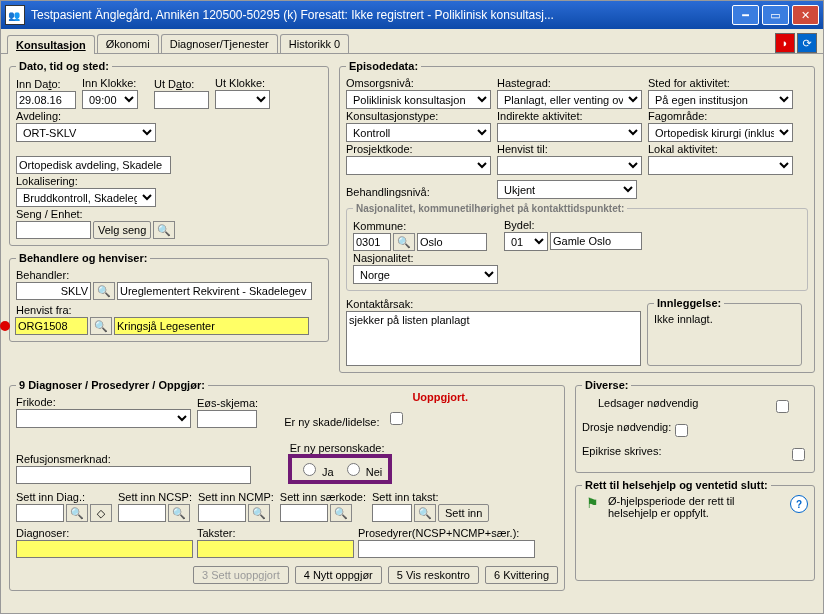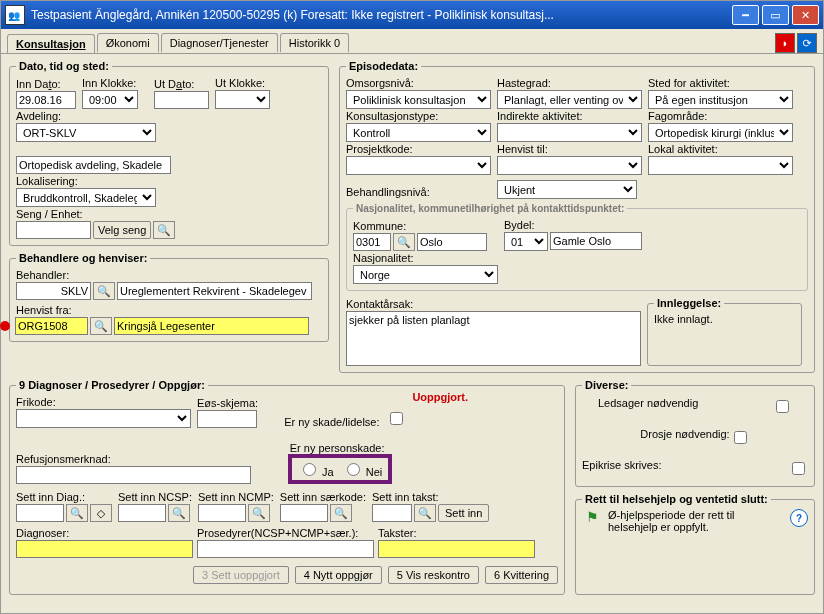--- a/index.html
+++ b/index.html
@@ -3,21 +3,21 @@
 <meta charset="utf-8">
 <style>
 html,body{margin:0;padding:0;font-family:Tahoma,Arial,sans-serif;font-size:11px;background:#ece9d8;color:#000}
 .window{width:824px;height:614px;background:#ece9d8;border:1px solid #999;position:relative;box-sizing:border-box}
 .titlebar{height:28px;background:linear-gradient(#2a6bd4,#0d4aaa);display:flex;align-items:center;color:#fff;font-size:12px;padding:0 4px}
 .titlebar .ticon{width:18px;height:18px;background:#fff;border:1px solid #333;margin-right:6px;display:flex;align-items:center;justify-content:center;font-size:10px;color:#a00}
 .titlebar .ttxt{flex:1;white-space:nowrap;overflow:hidden}
 .winbtns{display:flex;gap:3px}
 .winbtn{width:25px;height:18px;border:1px solid #fff;background:#3a7de0;display:flex;align-items:center;justify-content:center;color:#fff;font-size:11px;border-radius:2px}
 .winbtn.cl{background:#d04a3a}
-.tabbar{display:flex;border-bottom:1px solid #999;background:#ece9d8;padding:4px 6px 0 6px;align-items:flex-start}
+.tabbar{display:flex;border-bottom:1px solid #999;background:#ece9d8;padding:4px 6px 0 6px;align-items:center}
 .tab{padding:3px 8px;border:1px solid #999;border-bottom:none;background:#ece9d8;margin-right:2px;border-radius:3px 3px 0 0;cursor:pointer}
 .tab b{text-decoration:underline}
 .tab.active{background:#ece9d8;position:relative;top:1px}
 .tabright{margin-left:auto;display:flex;gap:2px}
 .ticonr{width:18px;height:18px;border:1px solid #666;display:flex;align-items:center;justify-content:center;font-size:11px}
 .content{padding:6px 8px}
 .row{display:flex;gap:10px}
 fieldset{border:1px solid #999;border-radius:3px;margin:0 0 6px 0;padding:4px 6px 6px 6px}
 legend{font-weight:bold;padding:0 3px}
 label.lbl{display:block;margin:1px 0 1px 0}
@@ -301,45 +301,45 @@
                 <button class="ibtn">🔍</button>
                 <button class="btn" style="padding:1px 6px">Sett inn</button>
               </div>
             </div>
         </div>
         <div class="hline" style="margin-top:4px">
           <div class="fld" style="width:175px">
               <label class="lbl">Diagnoser:</label>
               <div class="bigbox yel" style="width:175px"></div>
             </div>
+          <div class="fld" style="width:155px">
+              <label class="lbl">Takster:</label>
+              <div class="bigbox yel" style="width:155px"></div>
+            </div>
           <div class="fld" style="width:175px">
               <label class="lbl">Prosedyrer(NCSP+NCMP+sær.):</label>
               <div class="bigbox" style="width:175px"></div>
-            </div>
-          <div class="fld" style="width:155px">
-              <label class="lbl">Takster:</label>
-              <div class="bigbox yel" style="width:155px"></div>
             </div>
         </div>
         <div style="display:flex;gap:6px;justify-content:flex-end;margin-top:8px">
           <button class="btn disabled" disabled=""><span class="u">3 Sett uoppgjort</span></button>
           <button class="btn"><span class="u">4 Nytt oppgjør</span></button>
           <button class="btn"><span class="u">5 Vis reskontro</span></button>
           <button class="btn"><span class="u">6 Kvittering</span></button>
         </div>
       </fieldset>
 
       <div style="width:240px">
         <fieldset>
           <legend>Diverse:</legend>
           <div style="display:flex;justify-content:space-between;margin:2px 16px">
               <span>Ledsager nødvendig</span>
               <input type="checkbox" class="chk" style="">
             </div>
-          <div style="display:flex;justify-content:center;margin:12px 0">
+          <div style="display:flex;justify-content:flex-start;margin:5px 0">
               <span>Drosje nødvendig:</span>
               <input type="checkbox" class="chk" style="">
             </div>
           <div style="display:flex;justify-content:space-between;margin:2px 0">
               <span>Epikrise skrives:</span>
               <input type="checkbox" class="chk" style="">
             </div>
         </fieldset>
         <fieldset>
           <legend>Rett til helsehjelp og ventetid slutt:</legend>

